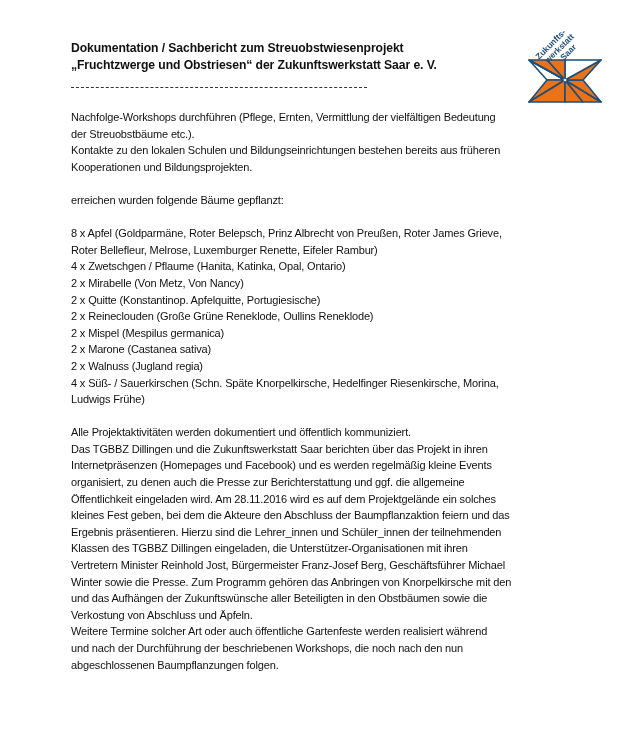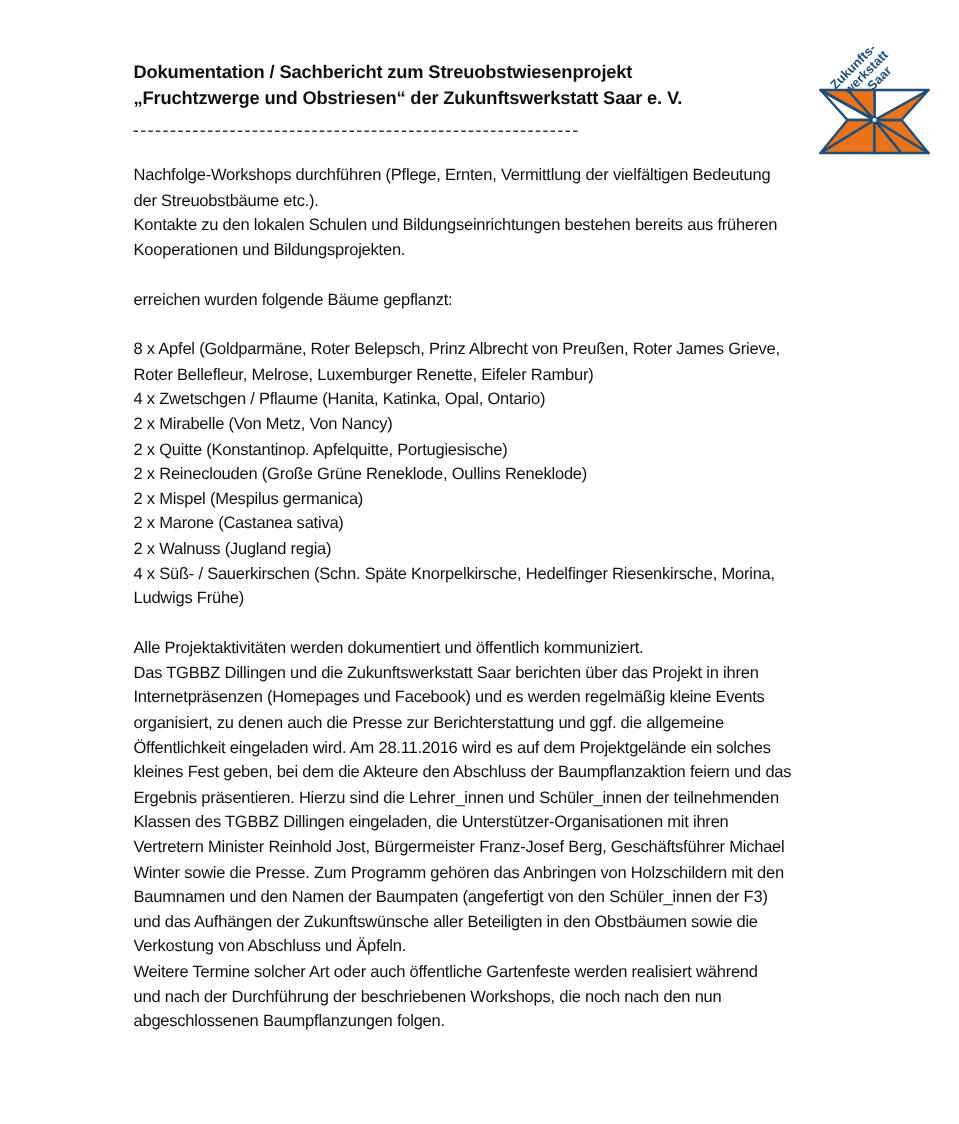--- a/index.html
+++ b/index.html
@@ -1,20 +1,20 @@
 <!DOCTYPE html>
 <html><head>
   <meta charset="utf-8">
   <style>
     html, body { margin: 0; padding: 0; background: #ffffff; }
     body {
       width: 639px; height: 749px; position: relative; overflow: hidden;
       font-family: "Liberation Sans", sans-serif; color: #111111;
     }
-    .page { position: absolute; left: 18px; top: 0; width: 523px; height: 749px; }
+    .page { position: absolute; left: 0; top: 0; width: 523px; height: 749px; }
     .header { position: absolute; left: 71px; top: 40px; width: 430px; }
     .header-title {
       font-weight: bold; font-size: 12.2px; line-height: 17px; letter-spacing: -0.1px;
       white-space: nowrap;
     }
     .header-rule {
       margin-top: 13px; width: 296px; height: 0;
       border-top: 1.4px dashed #333;
     }
     .logo { position: absolute; left: 525px; top: 30px; width: 80px; height: 76px; }
@@ -93,22 +93,21 @@
     <div>
       <p>Alle Projektaktivitäten werden dokumentiert und öffentlich kommuniziert.</p>
       <p>Das TGBBZ Dillingen und die Zukunftswerkstatt Saar berichten über das Projekt in ihren</p>
       <p>Internetpräsenzen (Homepages und Facebook) und es werden regelmäßig kleine Events</p>
       <p>organisiert, zu denen auch die Presse zur Berichterstattung und ggf. die allgemeine</p>
       <p>Öffentlichkeit eingeladen wird. Am 28.11.2016 wird es auf dem Projektgelände ein solches</p>
       <p>kleines Fest geben, bei dem die Akteure den Abschluss der Baumpflanzaktion feiern und das</p>
       <p>Ergebnis präsentieren. Hierzu sind die Lehrer_innen und Schüler_innen der teilnehmenden</p>
       <p>Klassen des TGBBZ Dillingen eingeladen, die Unterstützer-Organisationen mit ihren</p>
       <p>Vertretern Minister Reinhold Jost, Bürgermeister Franz-Josef Berg, Geschäftsführer Michael</p>
-      <p>Winter sowie die Presse. Zum Programm gehören das Anbringen von Holzschildern mit den</p>
-      <p>Baumnamen und den Namen der Baumpaten (angefertigt von den Schüler_innen der F3)</p>
+      <p>Winter sowie die Presse. Zum Programm gehören das Anbringen von Knorpelkirsche mit den</p>
       <p>und das Aufhängen der Zukunftswünsche aller Beteiligten in den Obstbäumen sowie die</p>
       <p>Verkostung von Abschluss und Äpfeln.</p>
       <p>Weitere Termine solcher Art oder auch öffentliche Gartenfeste werden realisiert während</p>
       <p>und nach der Durchführung der beschriebenen Workshops, die noch nach den nun</p>
       <p>abgeschlossenen Baumpflanzungen folgen.</p>
     </div>
   </div>
 
 </div>
 

